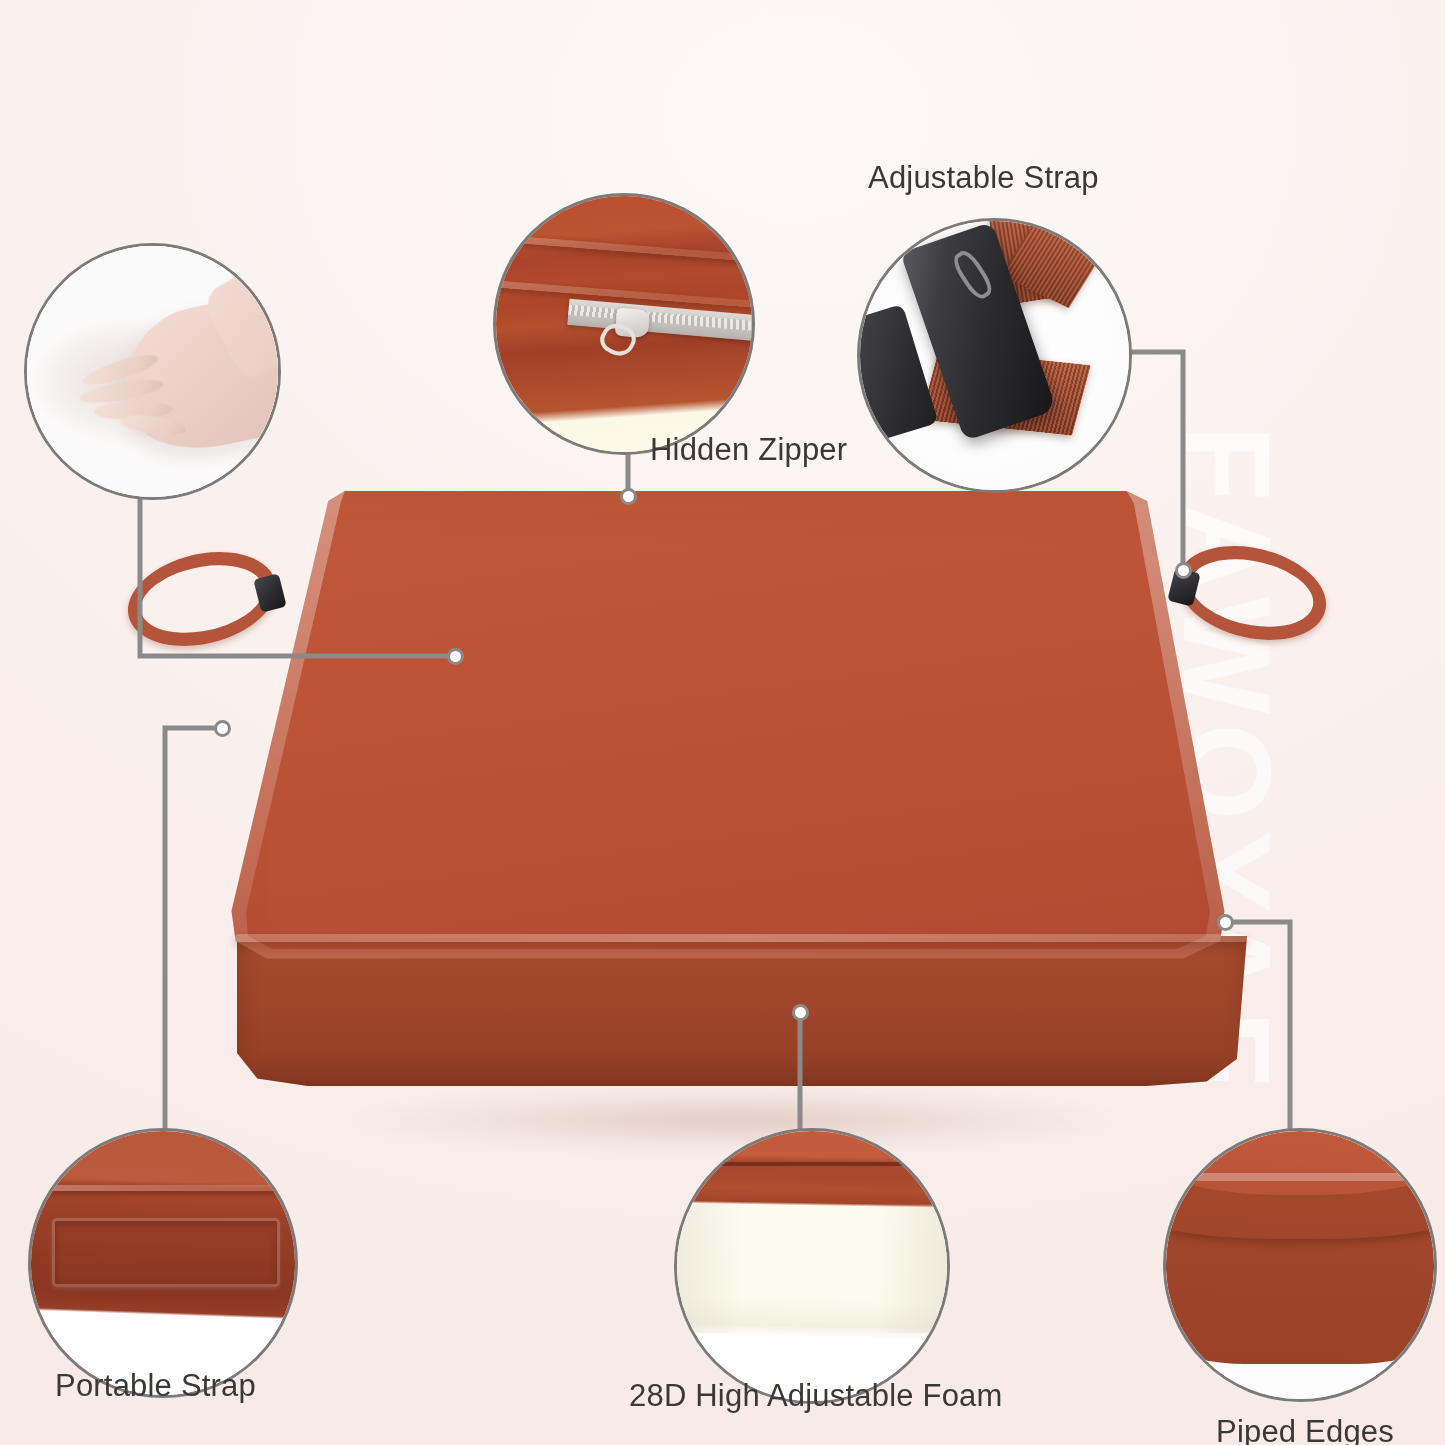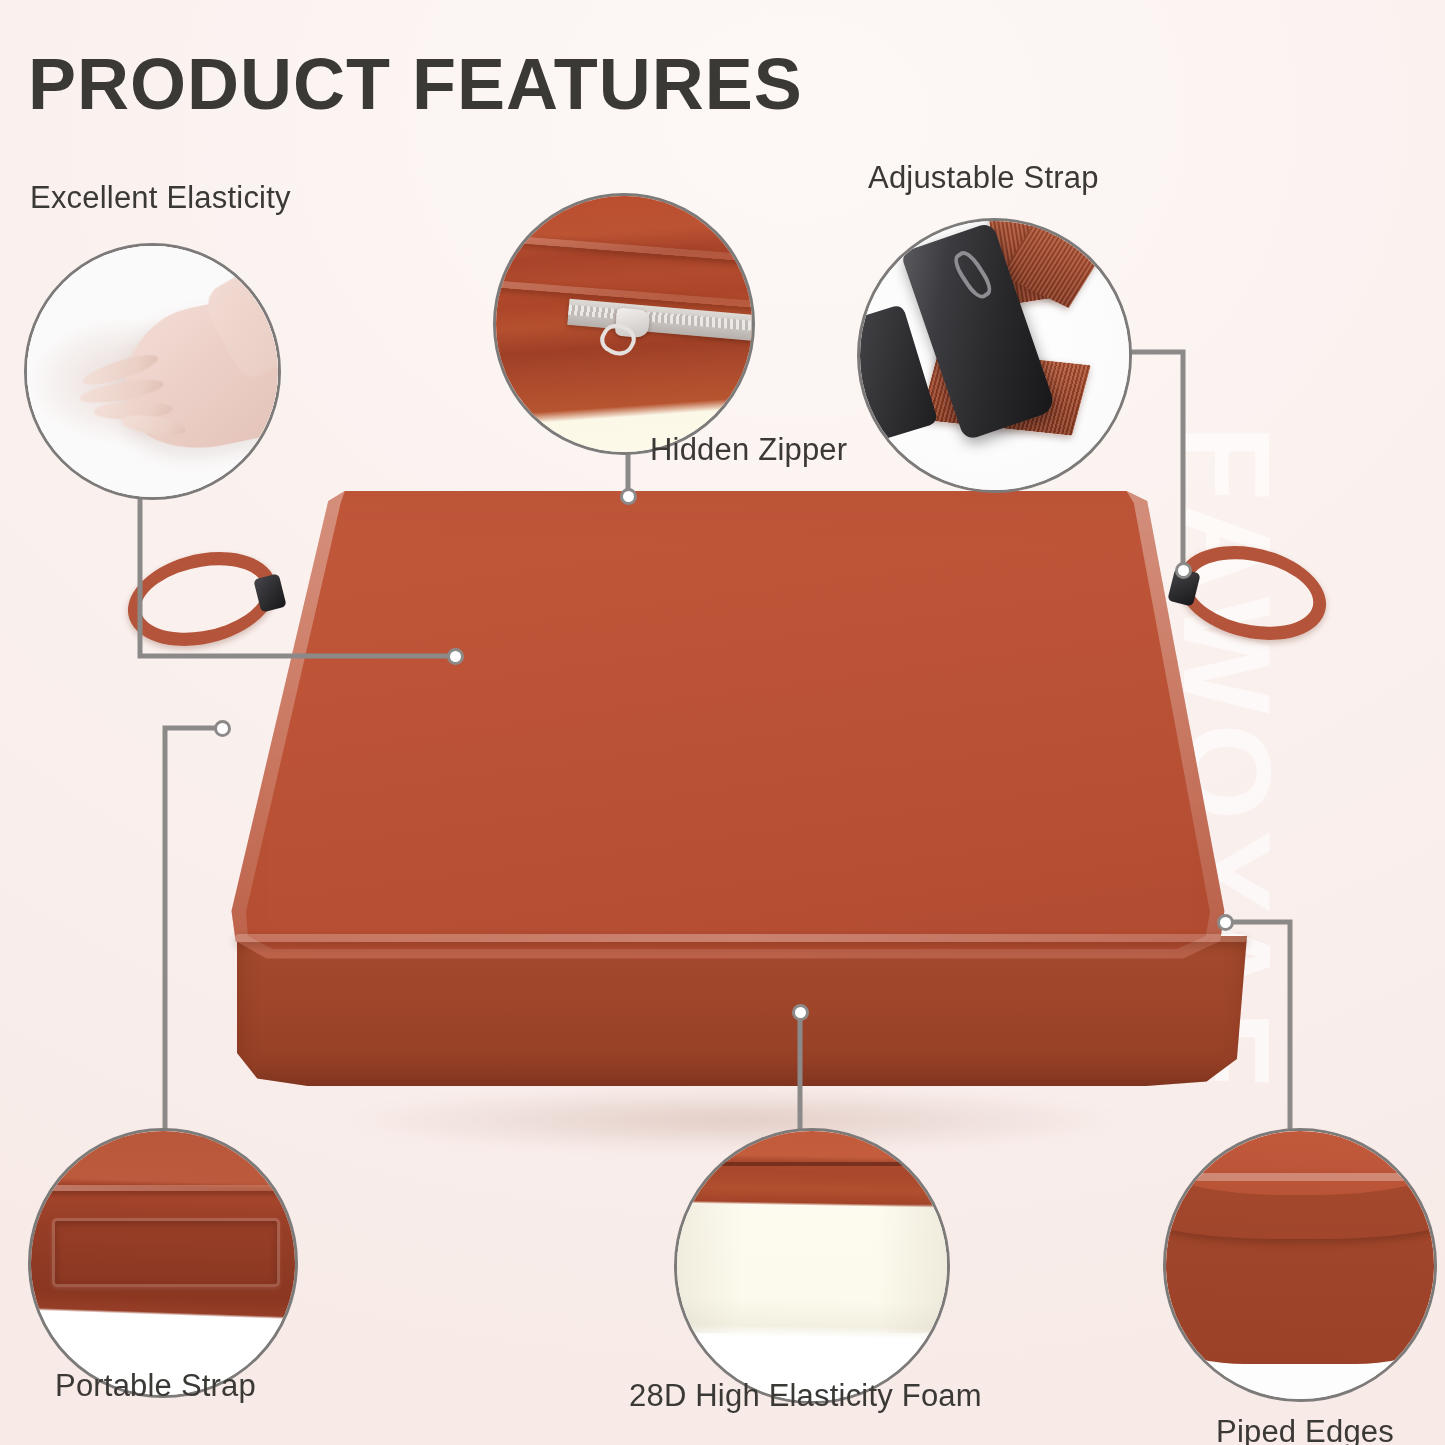--- a/index.html
+++ b/index.html
@@ -336,21 +336,20 @@
     box-sizing:border-box;
   }
 </style>
 </head>
 <body>
 
 <div id="stage">
 
   <div id="watermark">FAWOYAF</div>
 
-  <div id="page-title">PRODUCT FEATURES</div>
 
   <div id="cushion-shadow"></div>
 
   <div id="cushion">
 
     <div class="side-handle" id="handle-left">
       <div class="loop"></div>
       <div class="clip"></div>
     </div>
 
@@ -440,20 +439,19 @@
   </div>
 
   <div class="circle" id="circle-piped">
     <div class="inner">
       <div class="piped-body"></div>
       <div class="piped-top"></div>
       <div class="piped-cord"></div>
     </div>
   </div>
 
-  <div class="f-label" id="label-elasticity">Excellent Elasticity</div>
   <div class="f-label" id="label-zipper">Hidden Zipper</div>
   <div class="f-label" id="label-strap">Adjustable Strap</div>
   <div class="f-label" id="label-handle">Portable Strap</div>
-  <div class="f-label" id="label-foam">28D High Elasticity Foam</div>
+  <div class="f-label" id="label-foam">28D High Adjustable Foam</div>
   <div class="f-label" id="label-piped">Piped Edges</div>
 
 </div>
 
 </body></html>

